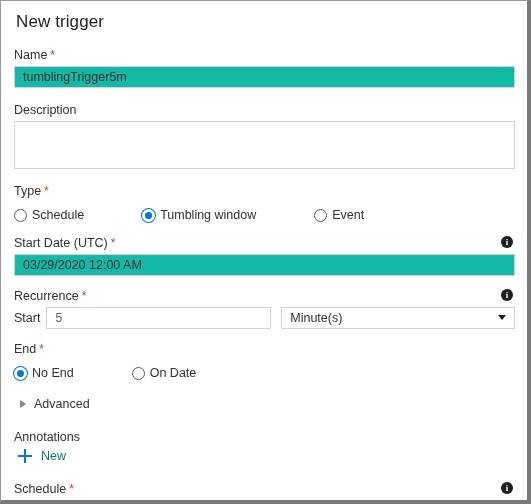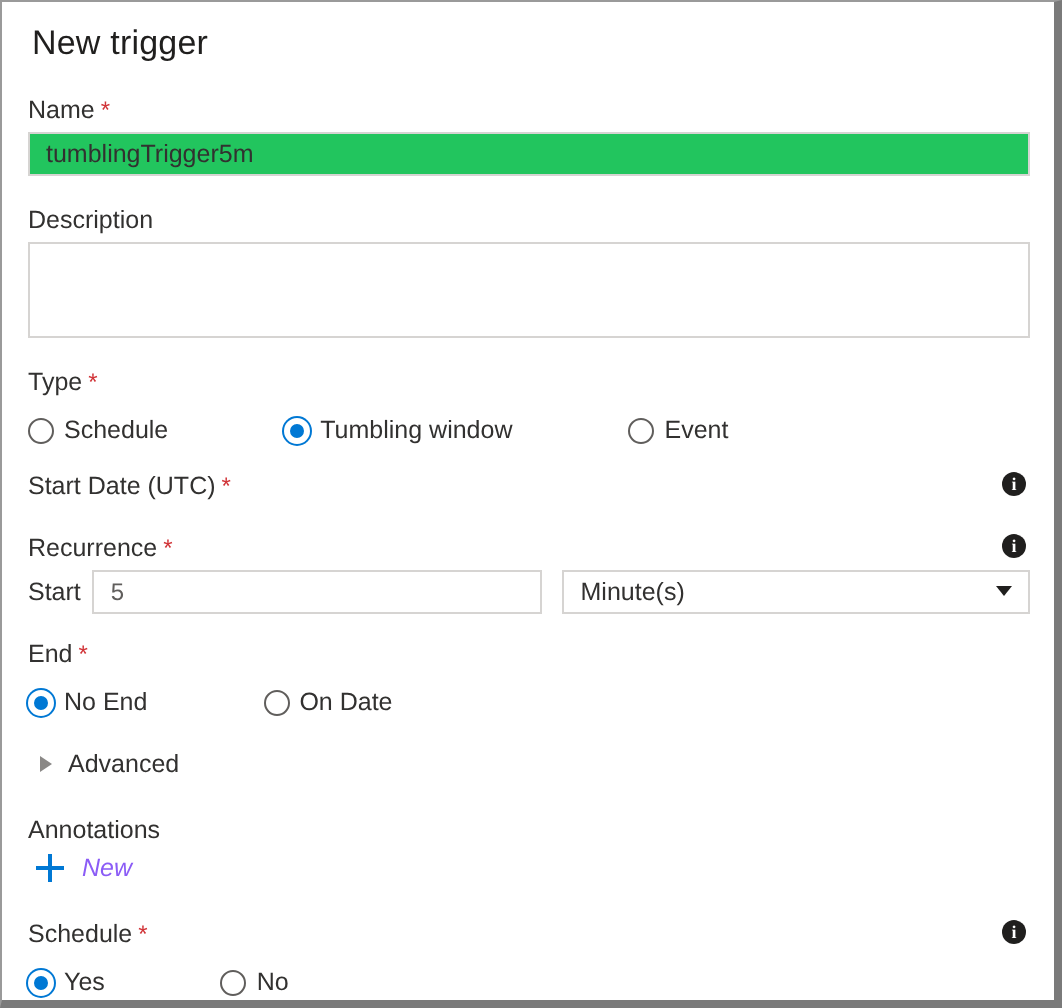--- a/index.html
+++ b/index.html
@@ -74,21 +74,21 @@
     line-height: 12px;
     text-align: center;
     font-family: "Liberation Serif", serif;
   }
 
   .textbox {
     box-sizing: border-box;
     width: 100%;
     height: 22px;
     border: 1px solid #d6d4d2;
-    background: #22c55e;
+    background: #14b8a6;
     font-size: 12.5px;
     color: #323130;
     padding: 0 8px;
     line-height: 20px;
     font-family: "Liberation Sans", sans-serif;
     outline: none;
     display: block;
   }
   .textbox::placeholder { color: #a19f9d; }
 
@@ -234,22 +234,21 @@
   }
   .plus::before, .plus::after {
     content: "";
     position: absolute;
     background: #0078d4;
   }
   .plus::before { left: 0; top: 6px; width: 14px; height: 1.6px; }
   .plus::after { top: 0; left: 6px; height: 14px; width: 1.6px; }
   .new-label {
     font-size: 12.5px;
-    color: #8b5cf6;
-    font-style: italic;
+    color: #0f766e;
   }
 </style>
 </head>
 <body>
 
 <div class="panel">
   <div class="inner">
 
     <div class="page-title">New trigger</div>
 
@@ -294,20 +293,21 @@
     </div>
 
     <div class="spacer-12"></div>
 
     <div class="field">
       <div class="label-row">
         <span class="label">Start Date (UTC)</span>
         <span class="req">*</span>
         <span class="info-icon">i</span>
       </div>
+      <input class="textbox" type="text" value="03/29/2020 12:00 AM" style="">
     </div>
 
     <div class="spacer-12"></div>
 
     <div class="field">
       <div class="label-row">
         <span class="label">Recurrence</span>
         <span class="req">*</span>
         <span class="info-icon">i</span>
       </div>

